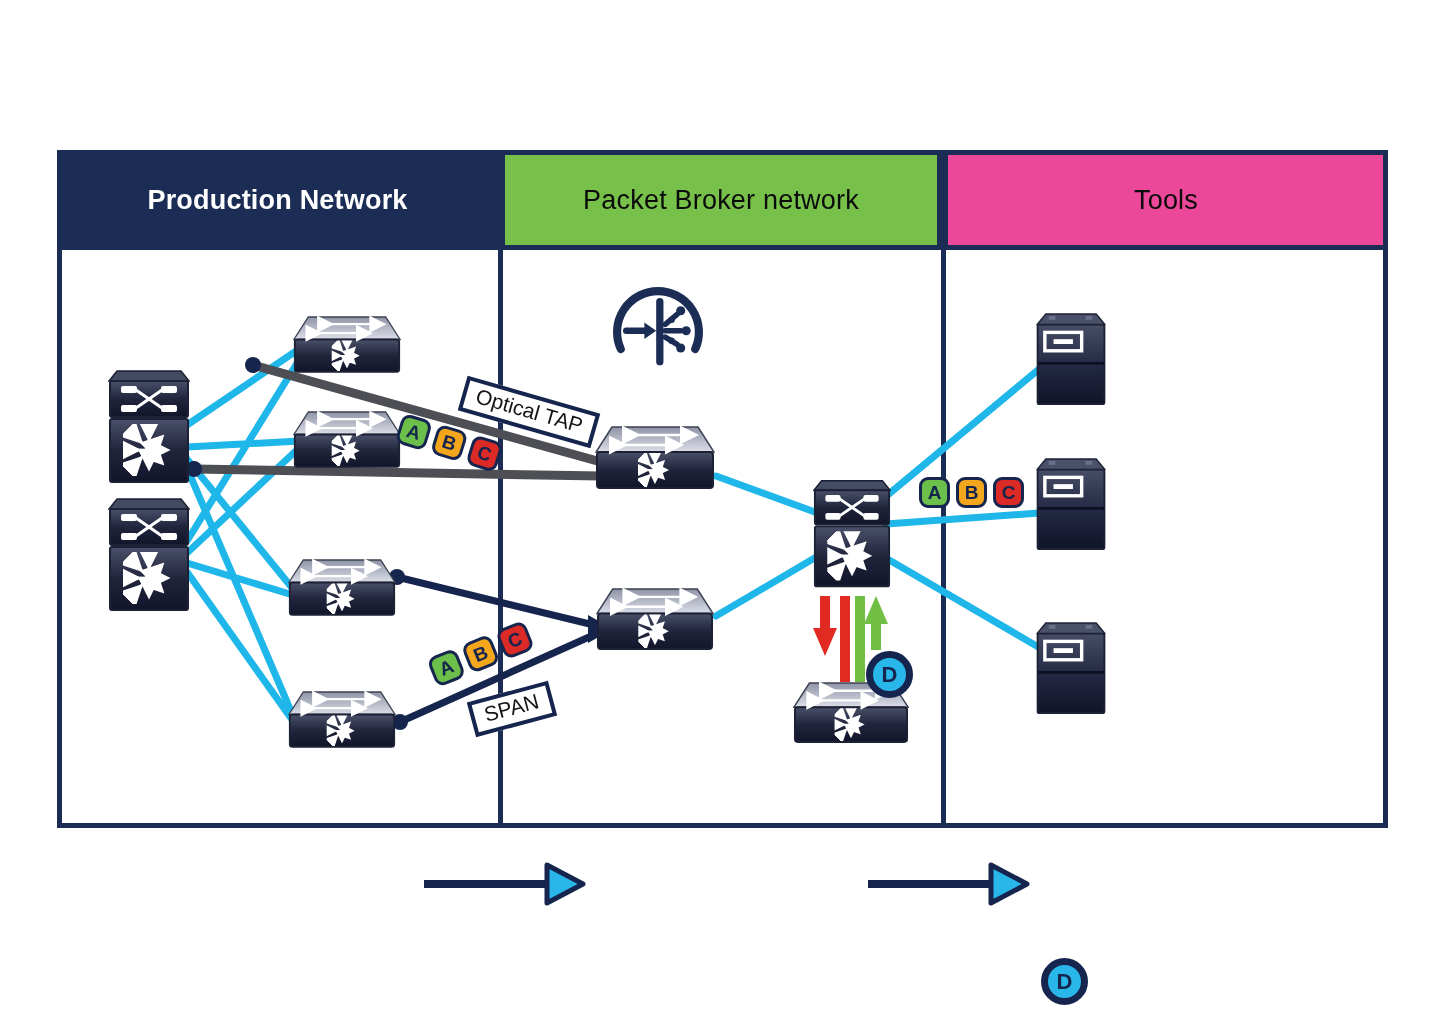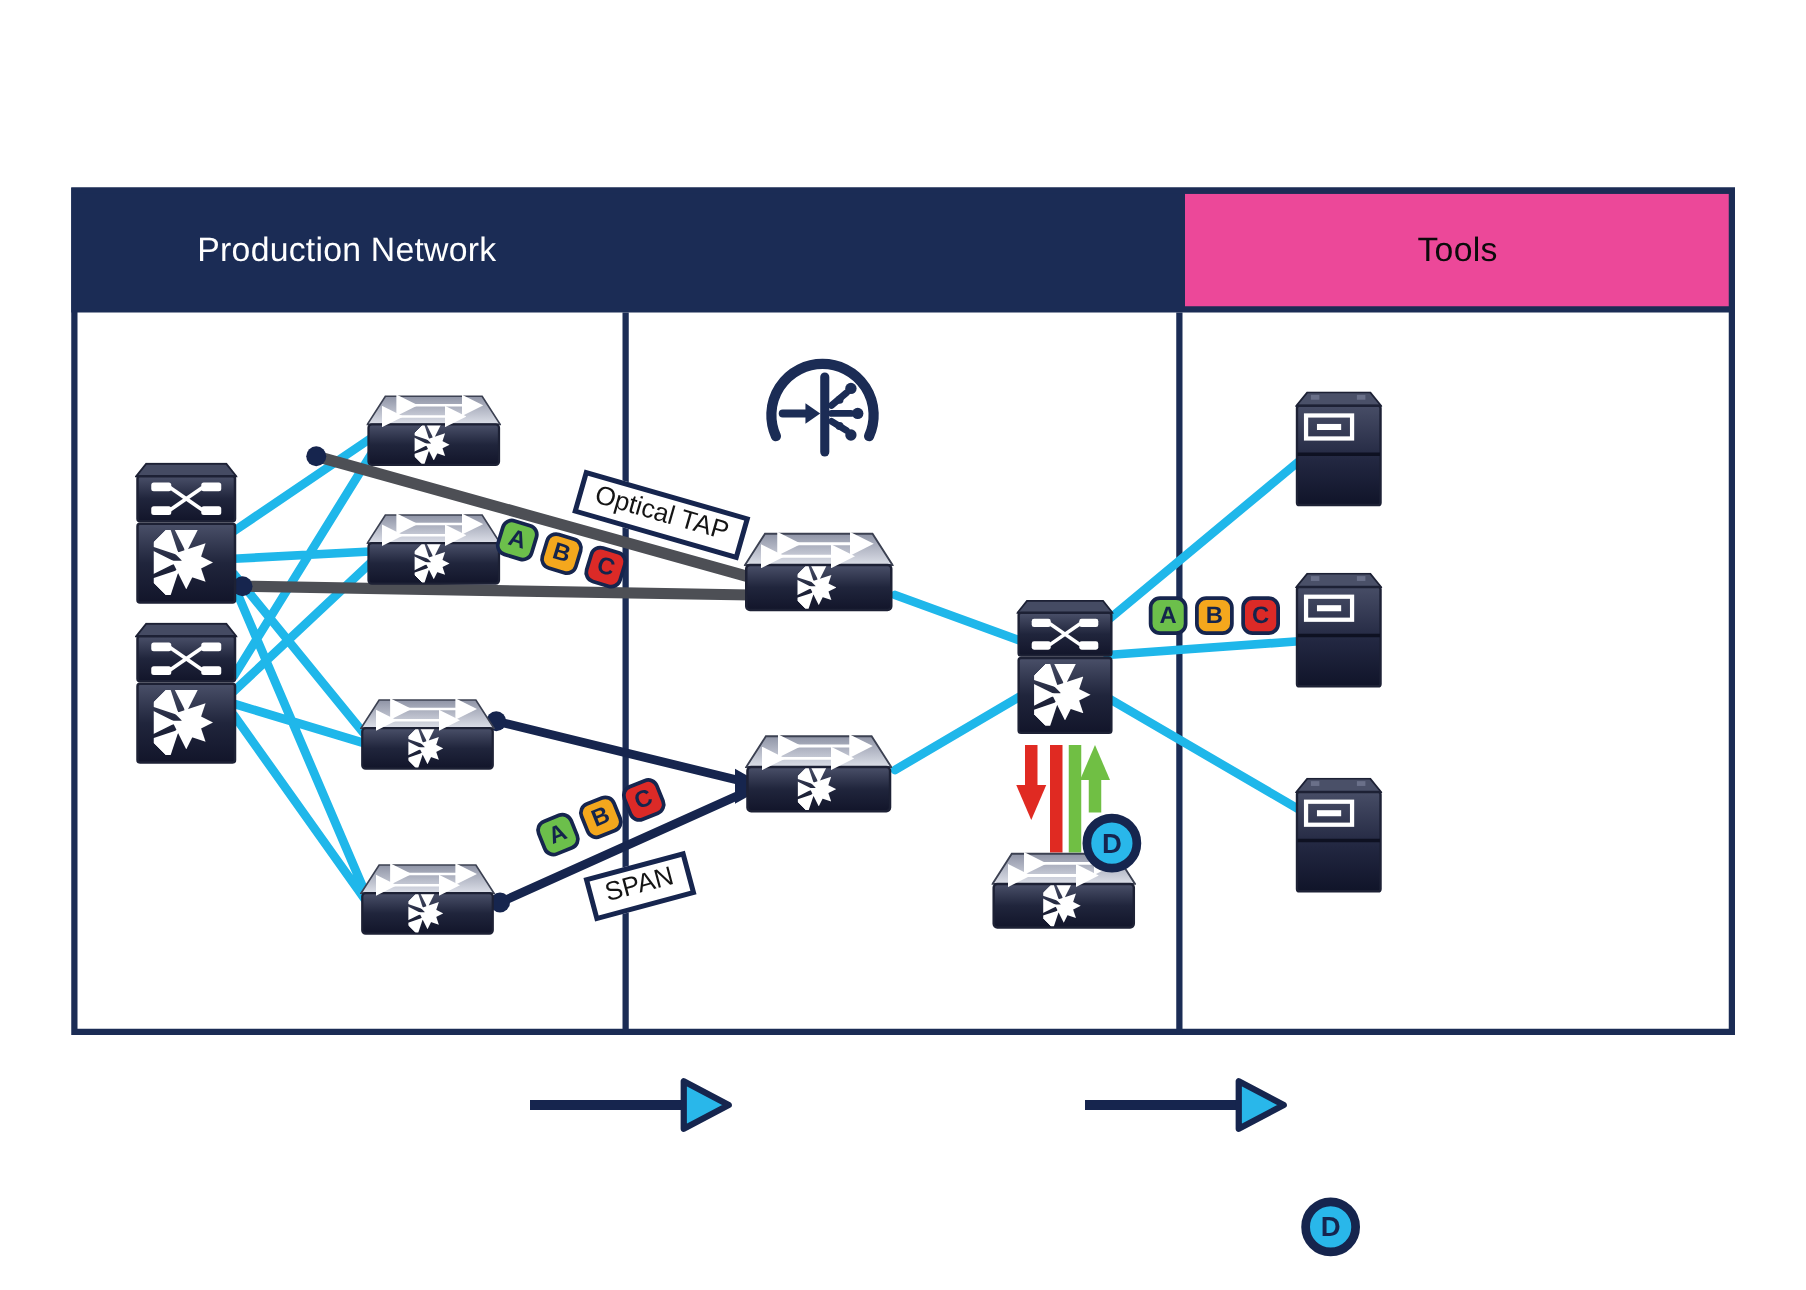--- a/index.html
+++ b/index.html
@@ -5,21 +5,21 @@
   html,body{margin:0;padding:0;background:#ffffff;}
   .stage{position:relative;width:1445px;height:1032px;overflow:hidden;
          font-family:"Liberation Sans", sans-serif;background:#ffffff;}
   .abs{position:absolute;}
   
   .band{left:57px;top:150px;width:1331px;height:100px;background:#1b2c55;}
   .frame{left:57px;top:150px;width:1331px;height:678px;border:5px solid #1b2c55;box-sizing:border-box;}
   .divider{top:250px;width:5px;height:578px;background:#1b2c55;}
   .div1{left:498px;} .div2{left:941px;}
   .hdr{display:flex;align-items:center;justify-content:center;font-size:27px;letter-spacing:.2px;}
-  .hdr-prod{left:57px;top:150px;width:441px;height:100px;color:#ffffff;}
+  .hdr-prod{left:57px;top:150px;width:441px;height:100px;color:#ffffff;font-weight:bold;}
   .hdr-broker{left:505px;top:155px;width:432px;height:90px;background:#77c14b;color:#0b0b0b;}
   .hdr-tools{left:948px;top:155px;width:436px;height:90px;background:#ec4899;color:#0b0b0b;}
   
   .lines{left:0;top:0;width:1445px;height:1032px;pointer-events:none;}
   
   .dev svg{width:100%;height:100%;display:block;}
   
   .tag{background:#ffffff;border:4px solid #16254e;color:#141414;font-size:21px;
        padding:1px 10px 3px 10px;white-space:nowrap;}
   .tag-optical{left:460px;top:394px;transform:rotate(16deg);}
@@ -103,20 +103,23 @@
         <rect x="9" y="20" width="38" height="19" fill="none" stroke="#ffffff" stroke-width="3.5"></rect>
         <rect x="18" y="27" width="20" height="5" fill="#ffffff"></rect>
       </symbol>
     </defs>
   </svg>
 
   <div class="abs band"></div>
   <div class="abs hdr hdr-prod">
     <span>Production Network</span>
   </div>
+  <div class="abs hdr hdr-broker">
+    <span>Packet Broker network</span>
+  </div>
   <div class="abs hdr hdr-tools">
     <span>Tools</span>
   </div>
   <div class="abs frame"></div>
   <div class="abs divider div1"></div>
   <div class="abs divider div2"></div>
 
   <svg class="abs lines" viewBox="0 0 1445 1032">
 
     <path d="M187,425 L302,347 M187,447 L300,441 M187,459 L293,589 M187,468 L293,716 M187,541 L304,352 M187,553 L300,447 M187,563 L293,595 M187,572 L293,721" stroke="#1fb7ea" stroke-width="7" stroke-linecap="round" fill="none"></path>

